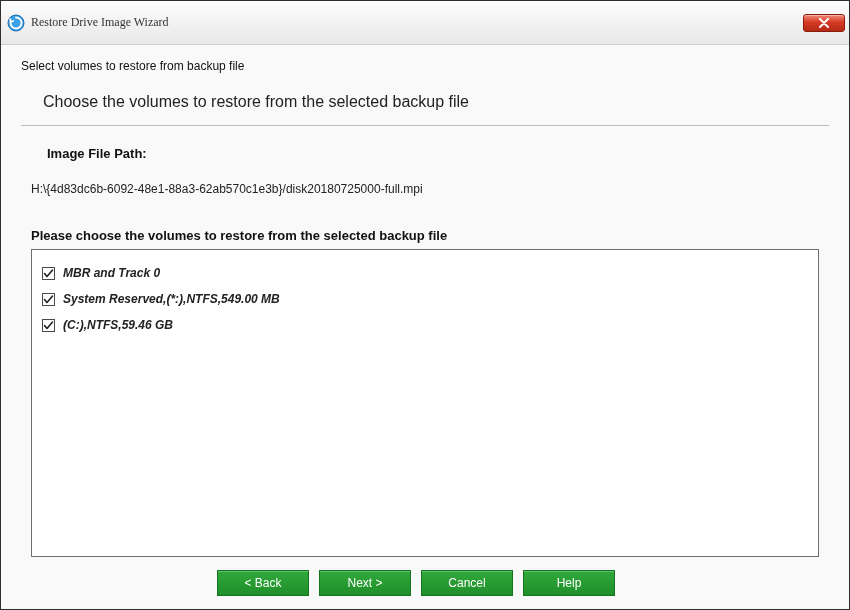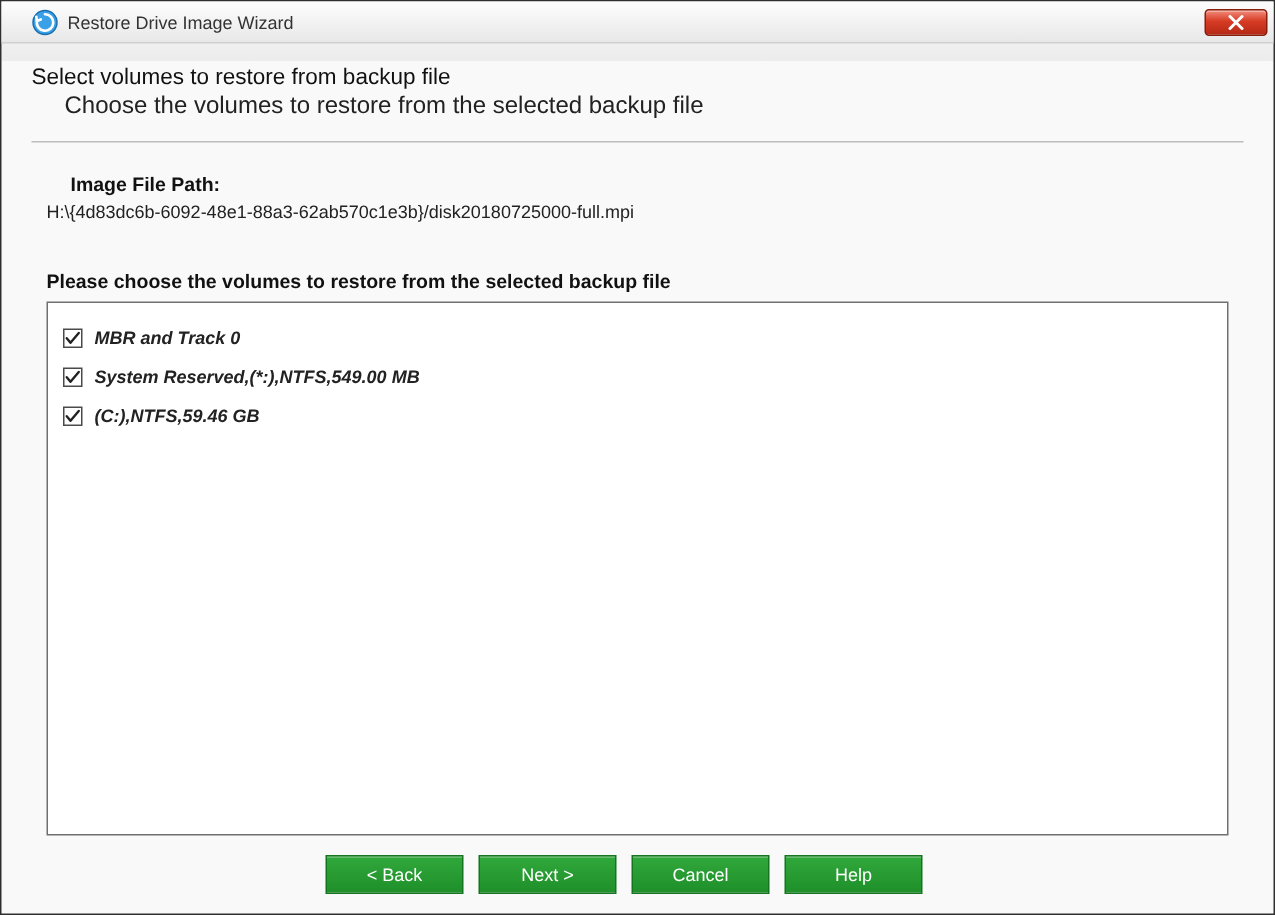--- a/index.html
+++ b/index.html
@@ -15,26 +15,27 @@
   .window {
     width: 850px;
     height: 610px;
     border: 1px solid #2f2f2f;
     background: linear-gradient(#f9f9f9, #ececec 40px, #f9f9f9 40px);
     position: relative;
     display: flex;
     flex-direction: column;
   }
   .titlebar {
-    height: 28px;
+    height: 44px;
     background: linear-gradient(#fdfdfd, #e8e8e8);
     border-bottom: 1px solid #cfcfcf;
     display: flex;
     align-items: center;
-    padding: 0 4px 0 20px;
+    padding: 0 4px 0 6px;
+    font-family: Liberation Serif, serif;
   }
   .titlebar .app-icon {
     width: 18px;
     height: 18px;
     margin-right: 6px;
     display: inline-flex;
     align-items: center;
     justify-content: center;
   }
   .titlebar .title {
@@ -58,38 +59,38 @@
   .close-btn svg { display:block; }
   .content {
     flex: 1;
     padding: 14px 20px 0 20px;
     display: flex;
     flex-direction: column;
     min-height: 0;
   }
   .heading {
     color: #111;
-    font-size: 15px;
-    margin-bottom: 2px;
+    font-size: 12px;
+    margin-bottom: 20px;
   }
   .subheading {
     color: #222;
     font-size: 16px;
     padding-left: 22px;
   }
   .hr {
     border: none;
     border-top: 1px solid #bdbdbd;
     margin: 14px 0 14px 0;
   }
   .section-label {
     font-weight: bold;
     font-size: 13px;
     color: #111;
-    margin: 6px 0 4px 10px;
+    margin: 6px 0 21px 10px;
     padding-left: 16px;
   }
   .filepath {
     font-size: 12px;
     color: #222;
     margin: 0 0 32px 10px;
   }
   .choose-label {
     font-weight: bold;
     font-size: 13px;

